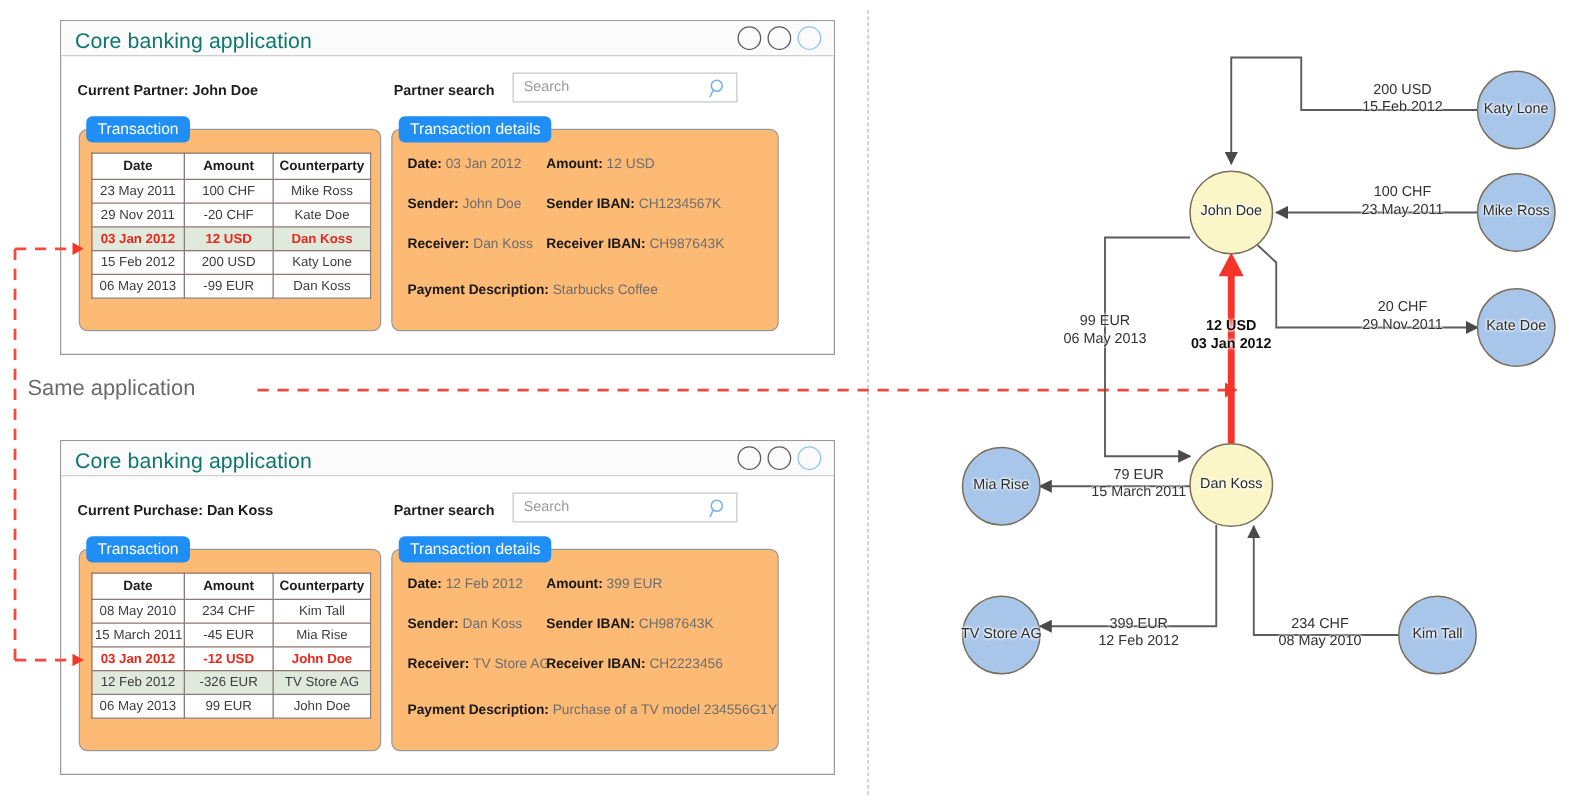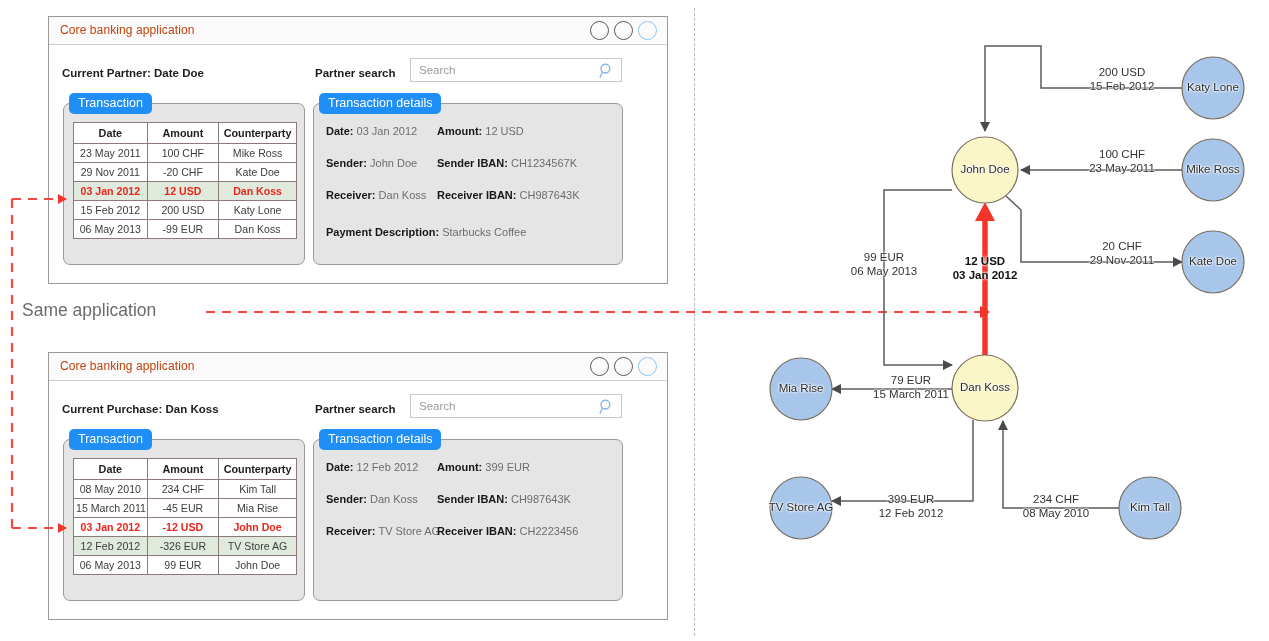--- a/index.html
+++ b/index.html
@@ -25,51 +25,51 @@
     box-sizing:border-box;
   }
   .win-titlebar{
     position:relative;height:28px;
     background:#fbfbfb;
     border-bottom:1px solid #cfcfcf;
     box-sizing:border-box;
   }
   .win-title{
     position:absolute;left:11px;top:6px;
-    font-size:12px;color:#c2410c;letter-spacing:.1px;
+    font-size:17px;color:#0f766e;letter-spacing:.1px;
     white-space:nowrap;
   }
   .win-dots{position:absolute;right:10px;top:4px;display:flex;gap:5px;}
   .dot{width:19px;height:19px;border-radius:50%;box-sizing:border-box;}
   .dot.d1,.dot.d2{border:1.6px solid #595959;}
   .dot.d3{border:1.6px solid #8fc3ef;}
 
   .win-body{position:relative;height:calc(100% - 28px);}
 
   .cur-partner{
     position:absolute;left:13px;top:22px;
     font-size:11.5px;font-weight:bold;color:#1d1d1d;white-space:nowrap;
   }
   .psearch-label{
     position:absolute;left:266px;top:22px;
     font-size:11.5px;font-weight:bold;color:#1d1d1d;white-space:nowrap;
   }
   .search-box{
-    position:absolute;left:361px;top:13px;width:212px;height:24px;
+    position:absolute;left:361px;top:13px;width:180px;height:24px;
     border:1px solid #c8c8c8;background:#fff;box-sizing:border-box;text-align:right;
   }
   .search-box .ph{
     position:absolute;left:8px;top:5px;font-size:11.5px;color:#9a9a9a;
   }
   .search-ico{position:absolute;right:7px;top:4px;width:15px;height:16px;}
 
   
   .panel{
     position:absolute;
-    border:1px solid #9a9a9a;border-radius:7px;background:#e5e5e5;
+    border:1px solid #9a9a9a;border-radius:7px;background:#fdba74;
     box-sizing:border-box;
   }
   .panel-tab{
     position:absolute;left:5px;top:-11px;
     background:#1f8ff5;color:#fff;border-radius:5px;
     font-size:12.5px;padding:2px 9px 3px 9px;white-space:nowrap;
     line-height:16px;
   }
 
   
@@ -120,21 +120,21 @@
   <div class="window" style="left:48px;top:16px;width:620px;height:268px;">
     <div class="win-titlebar">
       <div class="win-title">Core banking application</div>
       <div class="win-dots">
         <div class="dot d1"></div>
         <div class="dot d2"></div>
         <div class="dot d3"></div>
       </div>
     </div>
     <div class="win-body">
-      <div class="cur-partner">Current Partner: Date Doe</div>
+      <div class="cur-partner">Current Partner: John Doe</div>
       <div class="psearch-label">Partner search</div>
       <div class="search-box">
         <div class="ph">Search</div>
         <svg class="search-ico" viewBox="0 0 15 16">
           <circle cx="6.4" cy="5.6" r="4.4" fill="none" stroke="#7ab3e8" stroke-width="1.3"></circle>
           <line x1="3.4" y1="9.2" x2="0.9" y2="14.8" stroke="#7ab3e8" stroke-width="1.3"></line>
         </svg>
       </div>
 
       <div class="panel" style="left:14px;top:58px;width:242px;height:162px;">
@@ -251,20 +251,21 @@
       </div>
 
       <div class="panel" style="left:264px;top:58px;width:310px;height:162px;">
         <div class="panel-tab">Transaction details</div>
         <div class="det" style="left:12px;top:21px;"><b>Date:</b> <span>12 Feb 2012</span></div>
         <div class="det" style="left:123px;top:21px;"><b>Amount:</b> <span>399 EUR</span></div>
         <div class="det" style="left:12px;top:53px;"><b>Sender:</b> <span>Dan Koss</span></div>
         <div class="det" style="left:123px;top:53px;"><b>Sender   IBAN:</b> <span>CH987643K</span></div>
         <div class="det" style="left:12px;top:85px;"><b>Receiver:</b> <span>TV Store AG</span></div>
         <div class="det" style="left:123px;top:85px;"><b>Receiver IBAN:</b> <span>CH2223456</span></div>
+        <div class="det" style="left:12px;top:122px;"><b>Payment Description:</b> <span>Purchase of a TV model 234556G1Y</span></div>
       </div>
     </div>
   </div>
 
   <div class="same-txn">Same application</div>
 
   <svg class="overlay">
     <g stroke="#f5493f" stroke-width="2.2" fill="none" stroke-dasharray="9,7">
       <path d="M 12 199 L 12 528"></path>
       <path d="M 12 199 L 58 199"></path>

